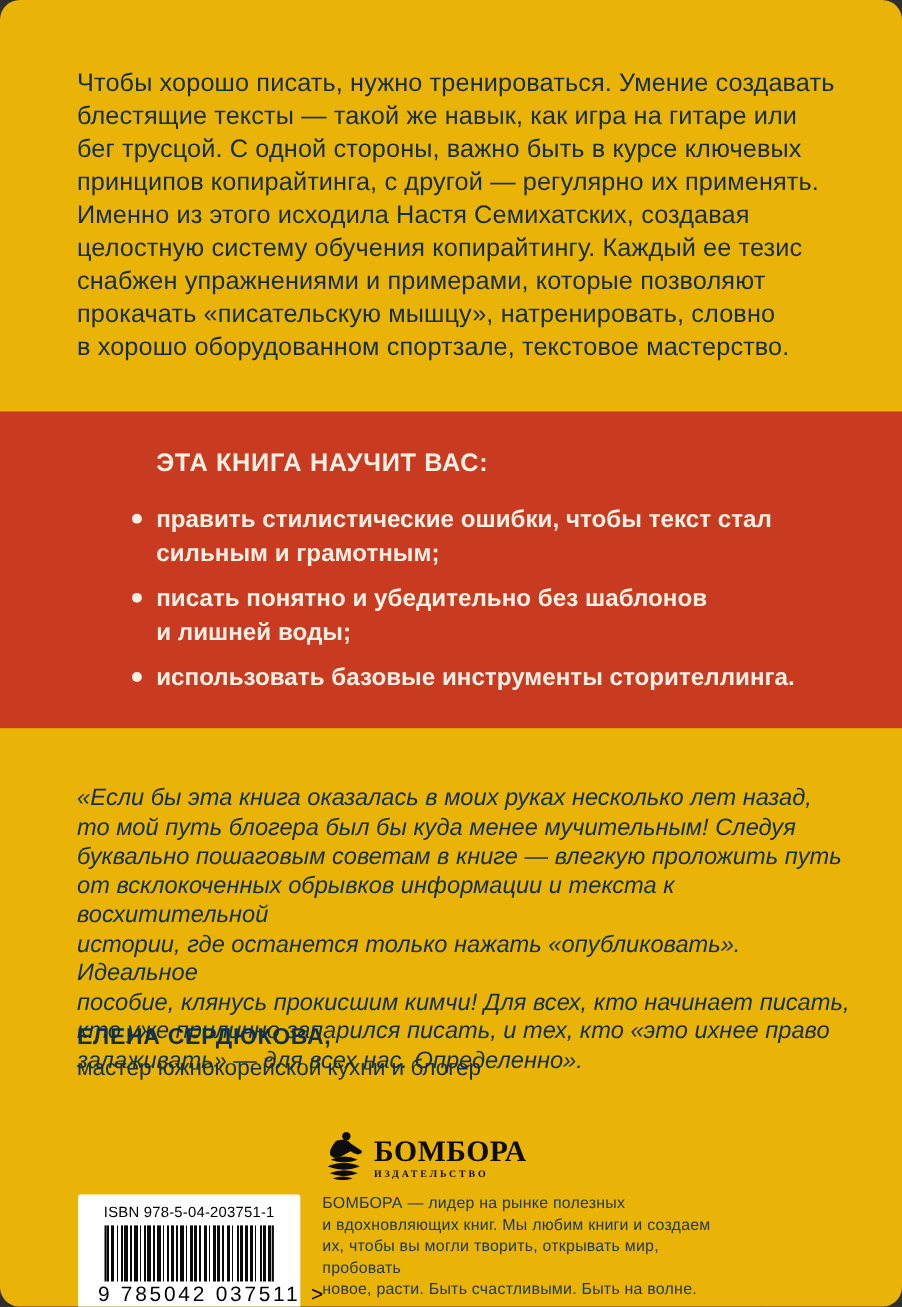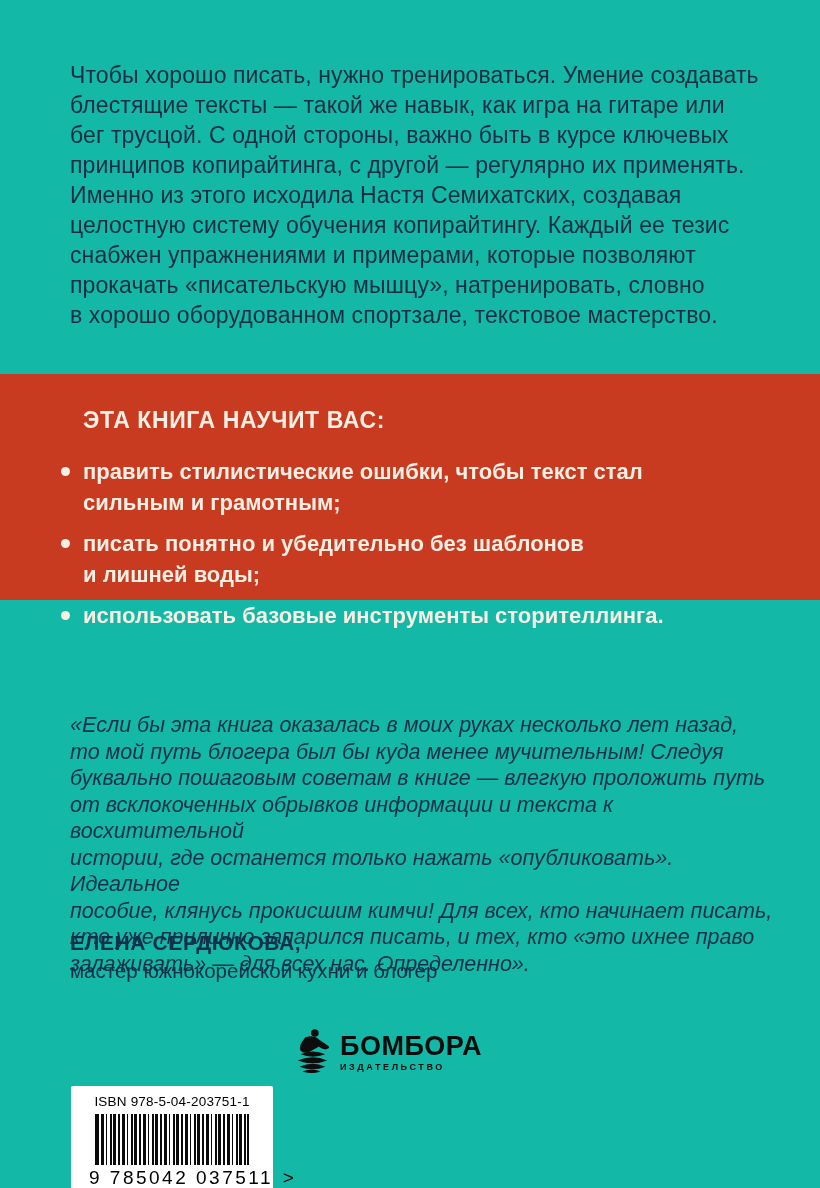--- a/index.html
+++ b/index.html
@@ -1,45 +1,46 @@
 <!DOCTYPE html>
 <html lang="ru"><head>
 <meta charset="utf-8">
 <style>
   * { margin: 0; padding: 0; box-sizing: border-box; }
   html, body { background: #2f2f2f; }
   .cover {
     position: relative;
     width: 820px;
     height: 1188px;
-    background: #14b8a6;
+    background: #eab308;
     font-family: "Liberation Sans", "DejaVu Sans", sans-serif;
     overflow: hidden;
+    border-radius: 18px;
   }
   .preline { white-space: pre-line; }
 
   
   .intro {
     position: absolute;
     left: 70px; top: 60px;
     width: 710px;
     font-size: 23px;
     line-height: 30px;
     color: #152e44;
     letter-spacing: 0.1px;
   }
 
   
   .panel {
     position: absolute;
     left: 0; top: 374px;
-    width: 820px; height: 226px;
+    width: 820px; height: 288px;
     background: #c93b20;
     color: #f7efe4;
-    padding: 33px 60px 0 61px;
+    padding: 33px 60px 0 120px;
   }
   .panel h2 {
     margin-left: 22px;
     font-size: 23px;
     font-weight: bold;
     letter-spacing: 0.6px;
   }
   .panel ul {
     list-style: none;
     margin-top: 22px;
@@ -123,21 +124,21 @@
   }
   .digits .arrow { letter-spacing: 0; margin-left: 2px; }
 
   .publisher {
     position: absolute;
     left: 293px; top: 1028px;
     width: 360px;
   }
   .logo-row { display: flex; align-items: flex-start; }
   .surfer { width: 38px; height: 45px; flex: none; }
-  .logo-text { margin-left: 9px; padding-top: 5px; }
+  .logo-text { margin-left: 9px; padding-top: 5px; font-family: Liberation Serif, serif; }
   .logo-name {
     font-size: 27px;
     font-weight: bold;
     color: #0d0d0d;
     letter-spacing: 0.5px;
     line-height: 27px;
   }
   .logo-sub {
     margin-top: 2px;
     font-size: 9px;
@@ -222,15 +223,19 @@
           <path d="M5 33.5 q16 -7 31 0 q-15 6 -31 0 z"></path>
           <path d="M7 40 q14 -6 27 0 q-13 5.5 -27 0 z"></path>
           <path d="M10 45 q10 -4 19 0 q-9 3.5 -19 0 z"></path>
         </g>
       </svg>
       <div class="logo-text">
         <div class="logo-name">БОМБОРА</div>
         <div class="logo-sub">ИЗДАТЕЛЬСТВО</div>
       </div>
     </div>
+    <p class="blurb preline">БОМБОРА — лидер на рынке полезных
+и вдохновляющих книг. Мы любим книги и создаем
+их, чтобы вы могли творить, открывать мир, пробовать
+новое, расти. Быть счастливыми. Быть на волне.</p>
   </div>
 
 </div>
 
 </body></html>

